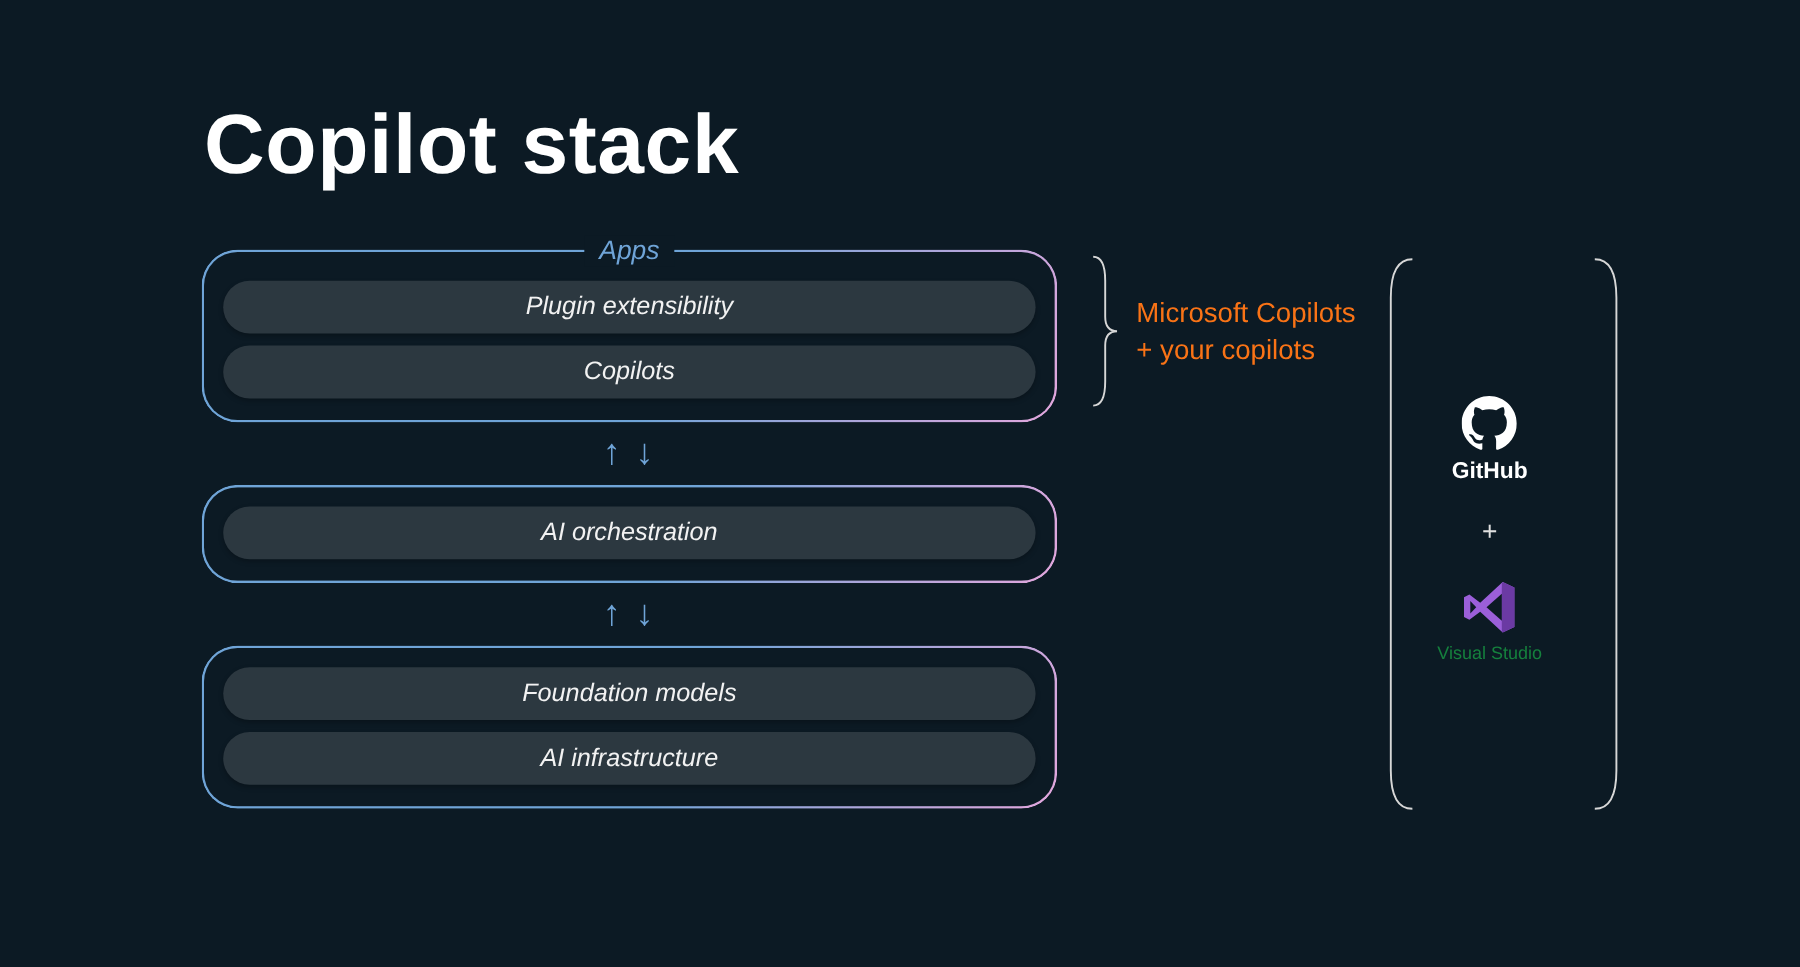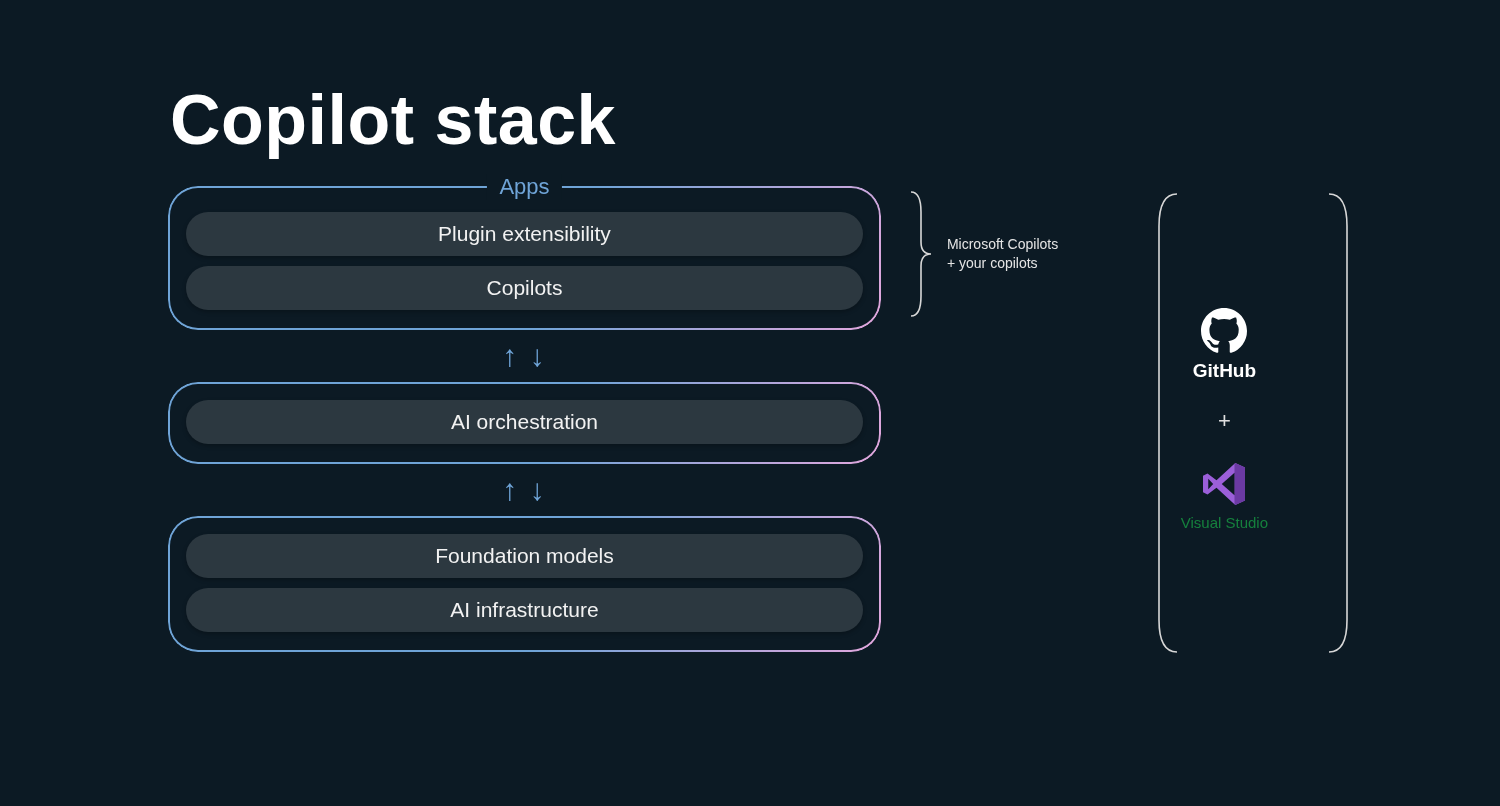--- a/index.html
+++ b/index.html
@@ -14,21 +14,21 @@
   .slide {
     position: relative;
     width: 100%;
     height: 100%;
     padding: 80px 170px 0 170px;
   }
   .title {
     font-size: 70px;
     font-weight: 600;
     letter-spacing: 0.5px;
-    margin-bottom: 28px;
+    margin-bottom: 50px;
   }
   .stage {
     display: flex;
     align-items: stretch;
   }
   .stack-col {
     width: 800px;
     display: flex;
     flex-direction: column;
     align-items: center;
@@ -52,21 +52,21 @@
     border-radius: 30px;
     padding: 2px;
     background: linear-gradient(115deg, #6fa4d7 0%, #6fa4d7 55%, #e3a7dd 100%);
     -webkit-mask:
       linear-gradient(#000 0 0) content-box,
       linear-gradient(#000 0 0);
     -webkit-mask-composite: xor;
             mask-composite: exclude;
     pointer-events: none;
   }
-  .layer { border: none; }
+  .layer { border: none; font-style: italic; }
   .layer-label {
     position: absolute;
     top: -14px;
     left: 50%;
     transform: translateX(-50%);
     background: #0c1a24;
     padding: 0 12px;
     color: #6fa4d7;
     font-size: 22px;
     font-weight: 500;
@@ -101,33 +101,33 @@
   }
   .brace {
     position: absolute;
     left: 0;
     width: 230px;
     display: flex;
     align-items: center;
   }
   .brace svg { flex: 0 0 auto; }
   .brace-text {
-    font-size: 14px;
+    font-size: 23px;
     font-weight: 400;
-    color: #e5e5e5;
+    color: #f97316;
     line-height: 1.35;
     padding-left: 16px;
   }
   .tools-col {
     width: 200px;
     position: relative;
     margin-left: 40px;
     display: flex;
     flex-direction: column;
-    align-items: flex-start;
+    align-items: center;
     justify-content: center;
   }
   .tools-content {
     display: flex;
     flex-direction: column;
     align-items: center;
     gap: 26px;
     padding: 40px 28px;
   }
   .gh-block, .vs-block {

